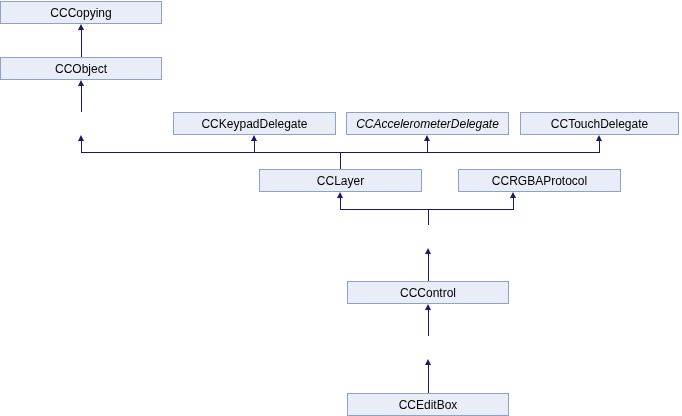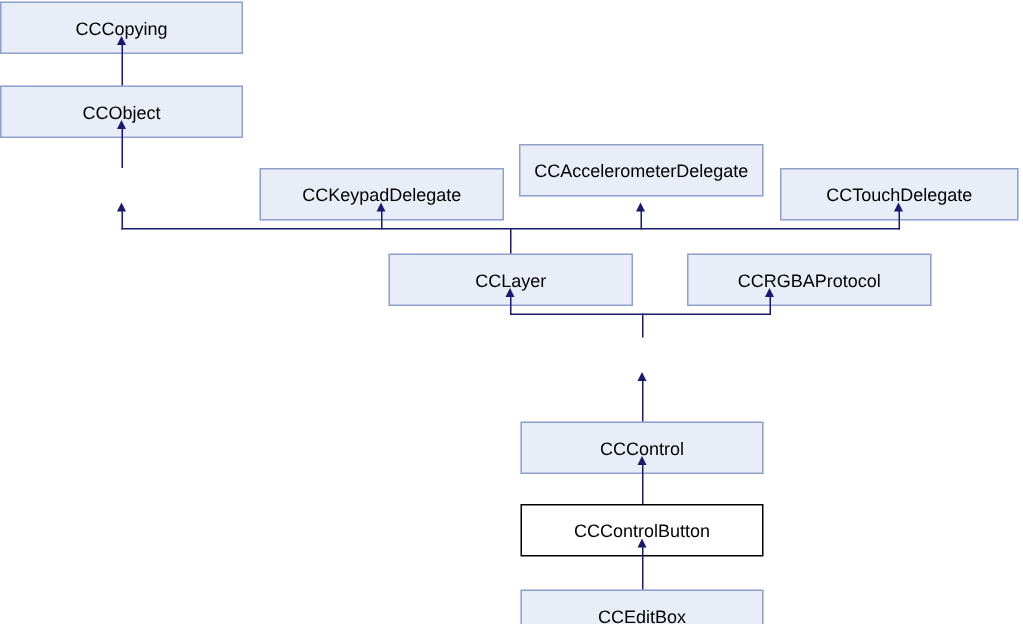--- a/index.html
+++ b/index.html
@@ -9,21 +9,21 @@
   }
   #canvas{
     position:relative;
     width:682px;height:416px;
     background:var(--background,#fff);
     overflow:hidden;
   }
   .node{
     position:absolute;
     box-sizing:border-box;
-    height:35px;
+    height:23px;
     background:var(--node-fill,#e8edf7);
     border:1px solid var(--node-border,#90a0c8);
     color:var(--text,#000);
     font-size:12px;
     display:flex;align-items:center;justify-content:center;
     white-space:nowrap;
     cursor:pointer;
   }
   .node.current{
     background:var(--current-fill,#fff);
@@ -44,32 +44,31 @@
 
 <div id="canvas">
 
   <div class="node" style="left:0px;top:1px;width:162px;">CCCopying</div>
 
   <div class="node" style="left:0px;top:57px;width:162px;">CCObject</div>
 
 
   <div class="node" style="left:173px;top:112px;width:163px;">CCKeypadDelegate</div>
 
-  <div class="node" style="left:346px;top:96px;width:163px;">CCAccelerometerDelegate</div>
+  <div class="node" style="left:346px;top:112px;width:163px;font-style:italic;">CCAccelerometerDelegate</div>
 
   <div class="node" style="left:520px;top:112px;width:159px;">CCTouchDelegate</div>
 
   <div class="node" style="left:259px;top:169px;width:163px;">CCLayer</div>
 
   <div class="node" style="left:432px;top:169px;width:163px;margin-left:26px;">CCRGBAProtocol</div>
 
 
   <div class="node" style="left:347px;top:281px;width:162px;">CCControl</div>
 
-  <div class="node current" style="left:347px;top:336px;width:162px;">CCControlButton</div>
 
   <div class="node" style="left:347px;top:393px;width:162px;">CCEditBox</div>
 
   <div class="arrow" style="left:78px;top:24px;"></div>
   <div class="vline" style="left:81px;top:29px;height:28px;"></div>
 
   <div class="arrow" style="left:78px;top:80px;"></div>
   <div class="vline" style="left:81px;top:85px;height:27px;"></div>
 
   <div class="arrow" style="left:78px;top:135px;"></div>

